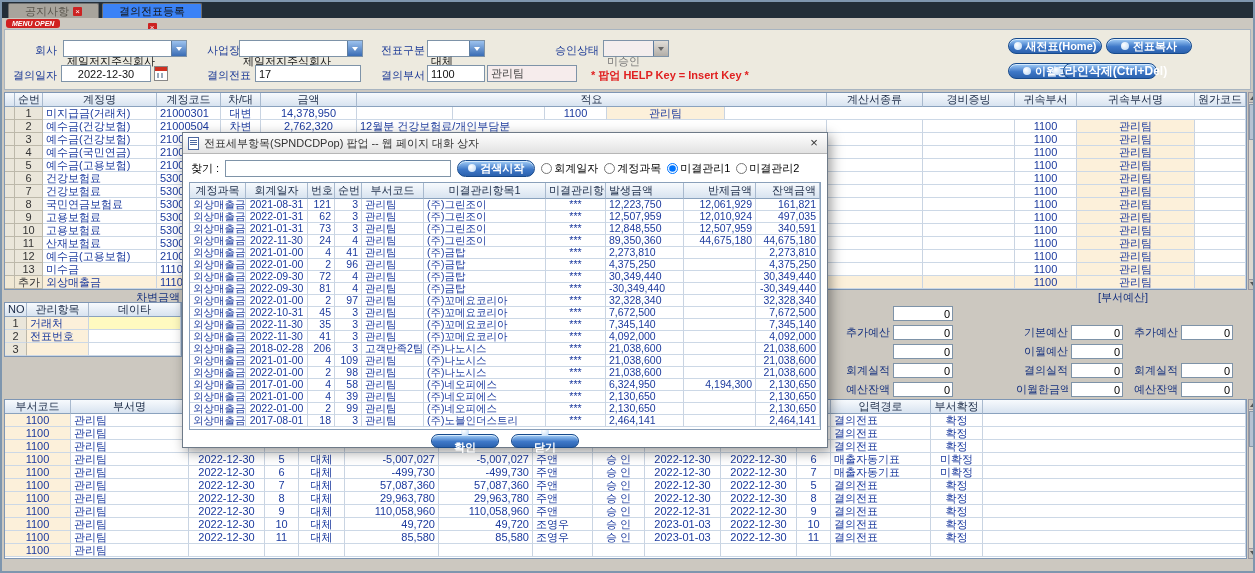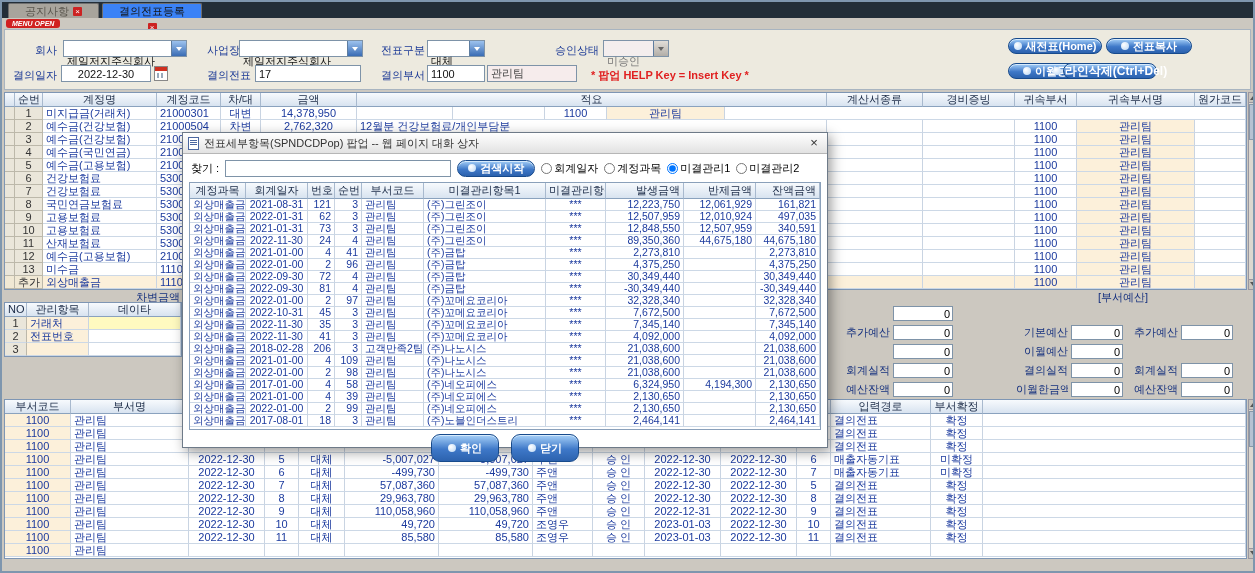--- a/index.html
+++ b/index.html
@@ -113,25 +113,25 @@
   #popgrid{position:relative;margin:0 6px;border:1px solid #8aa0ba;height:246px;overflow:hidden;background:#fff;}
   #popgrid .td{height:12px;line-height:11px;font-size:10.5px;}
   #popgrid .ghead .td{height:16px;line-height:15px;font-size:11px;}
   #popgrid .c0{width:56px;}
   #popgrid .c1{width:62px;text-align:center;}
   #popgrid .c2{width:27px;text-align:right;}
   #popgrid .c3{width:27px;text-align:right;}
   #popgrid .c4{width:62px;}
   #popgrid .c5{width:122px;}
   #popgrid .c6{width:60px;text-align:center;}
-  #popgrid .c7{width:78px;text-align:right;}
+  #popgrid .c7{width:78px;text-align:left;}
   #popgrid .c8{width:72px;text-align:right;}
   #popgrid .c9{flex:1 1 auto;text-align:right;}
   .pbtns{display:flex;justify-content:center;gap:12px;margin-top:4px;}
-  .pbtn2{position:static;width:68px;height:28px;}
+  .pbtn2{position:static;width:68px;height:14px;flex-direction:column;}
 </style>
 </head>
 <body>
 
 <div class="screen">
 
   <div class="topstrip">
     <div class="tab tab1">
       <span>공지사항</span>
       <span class="tclose">×</span>

